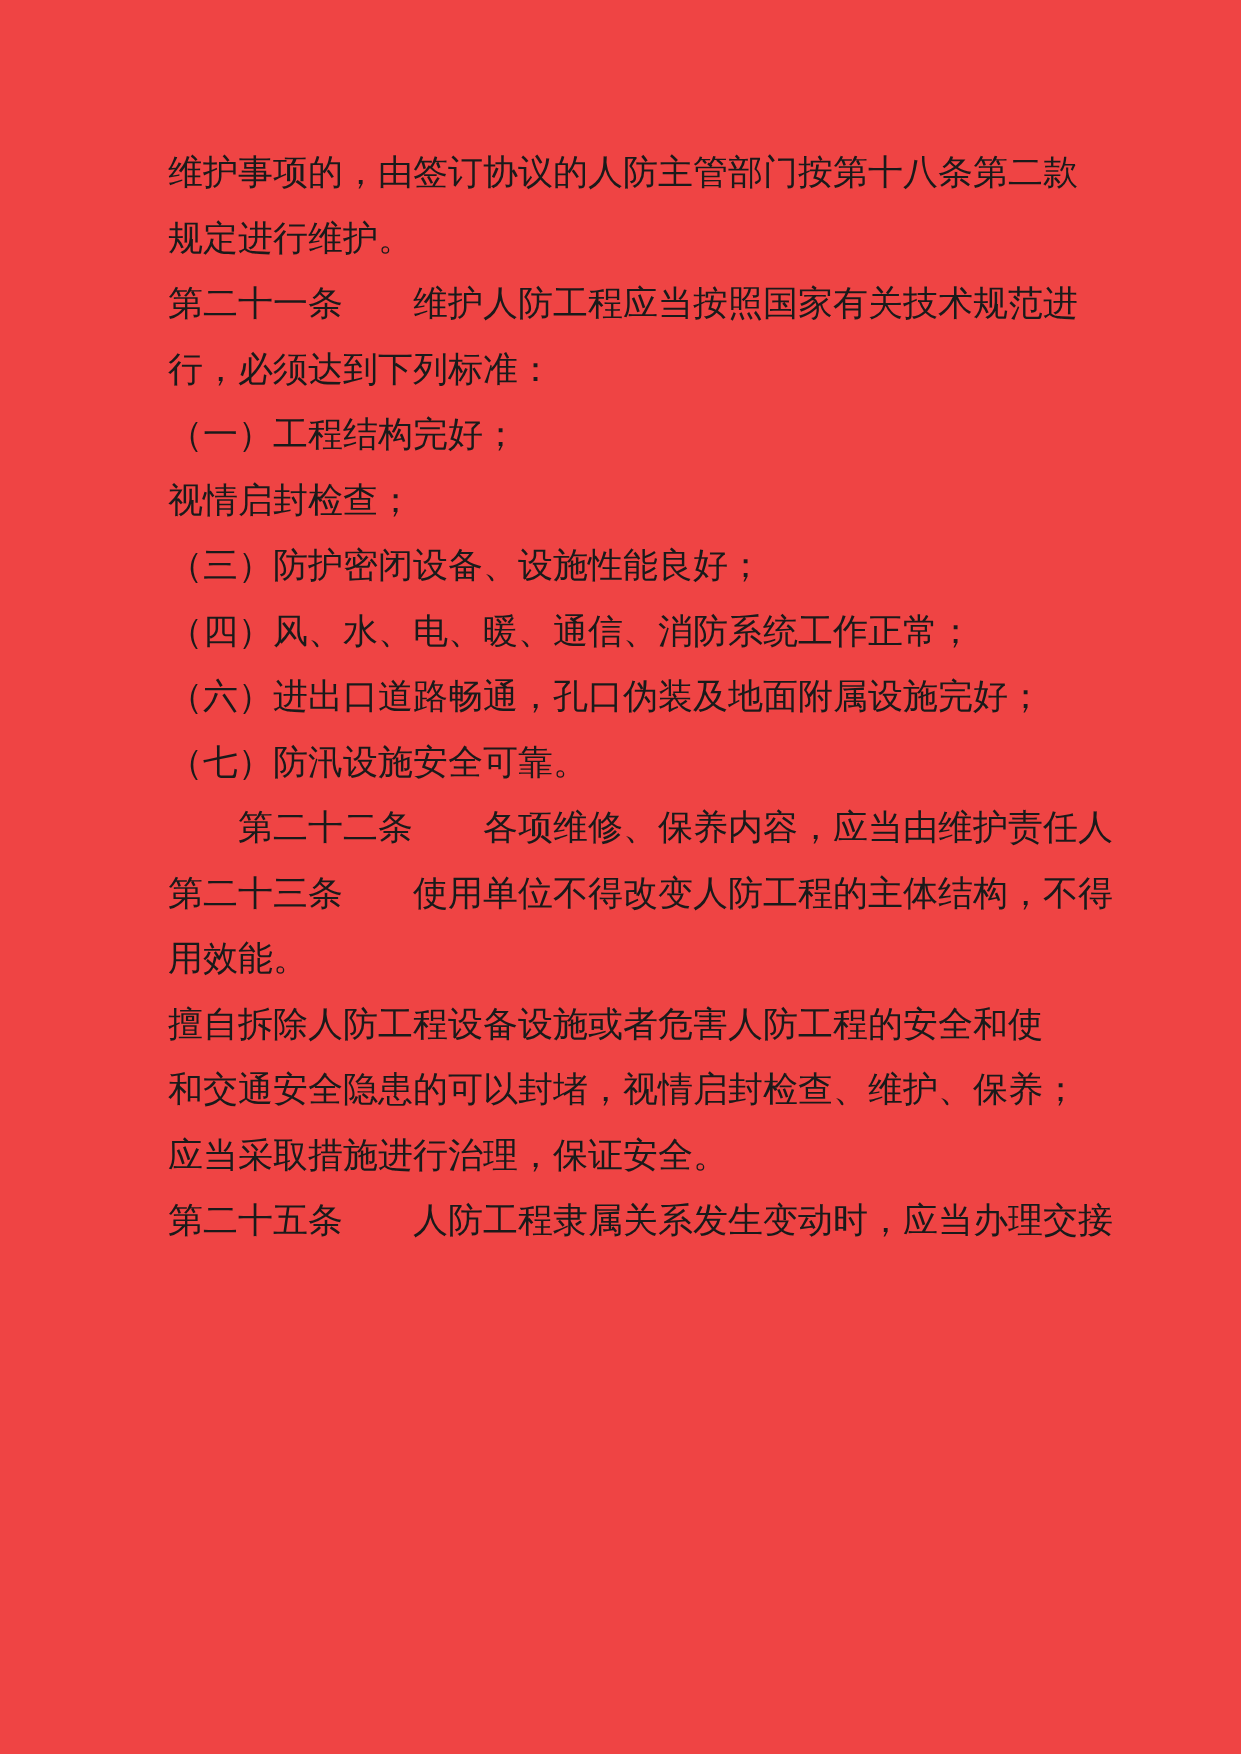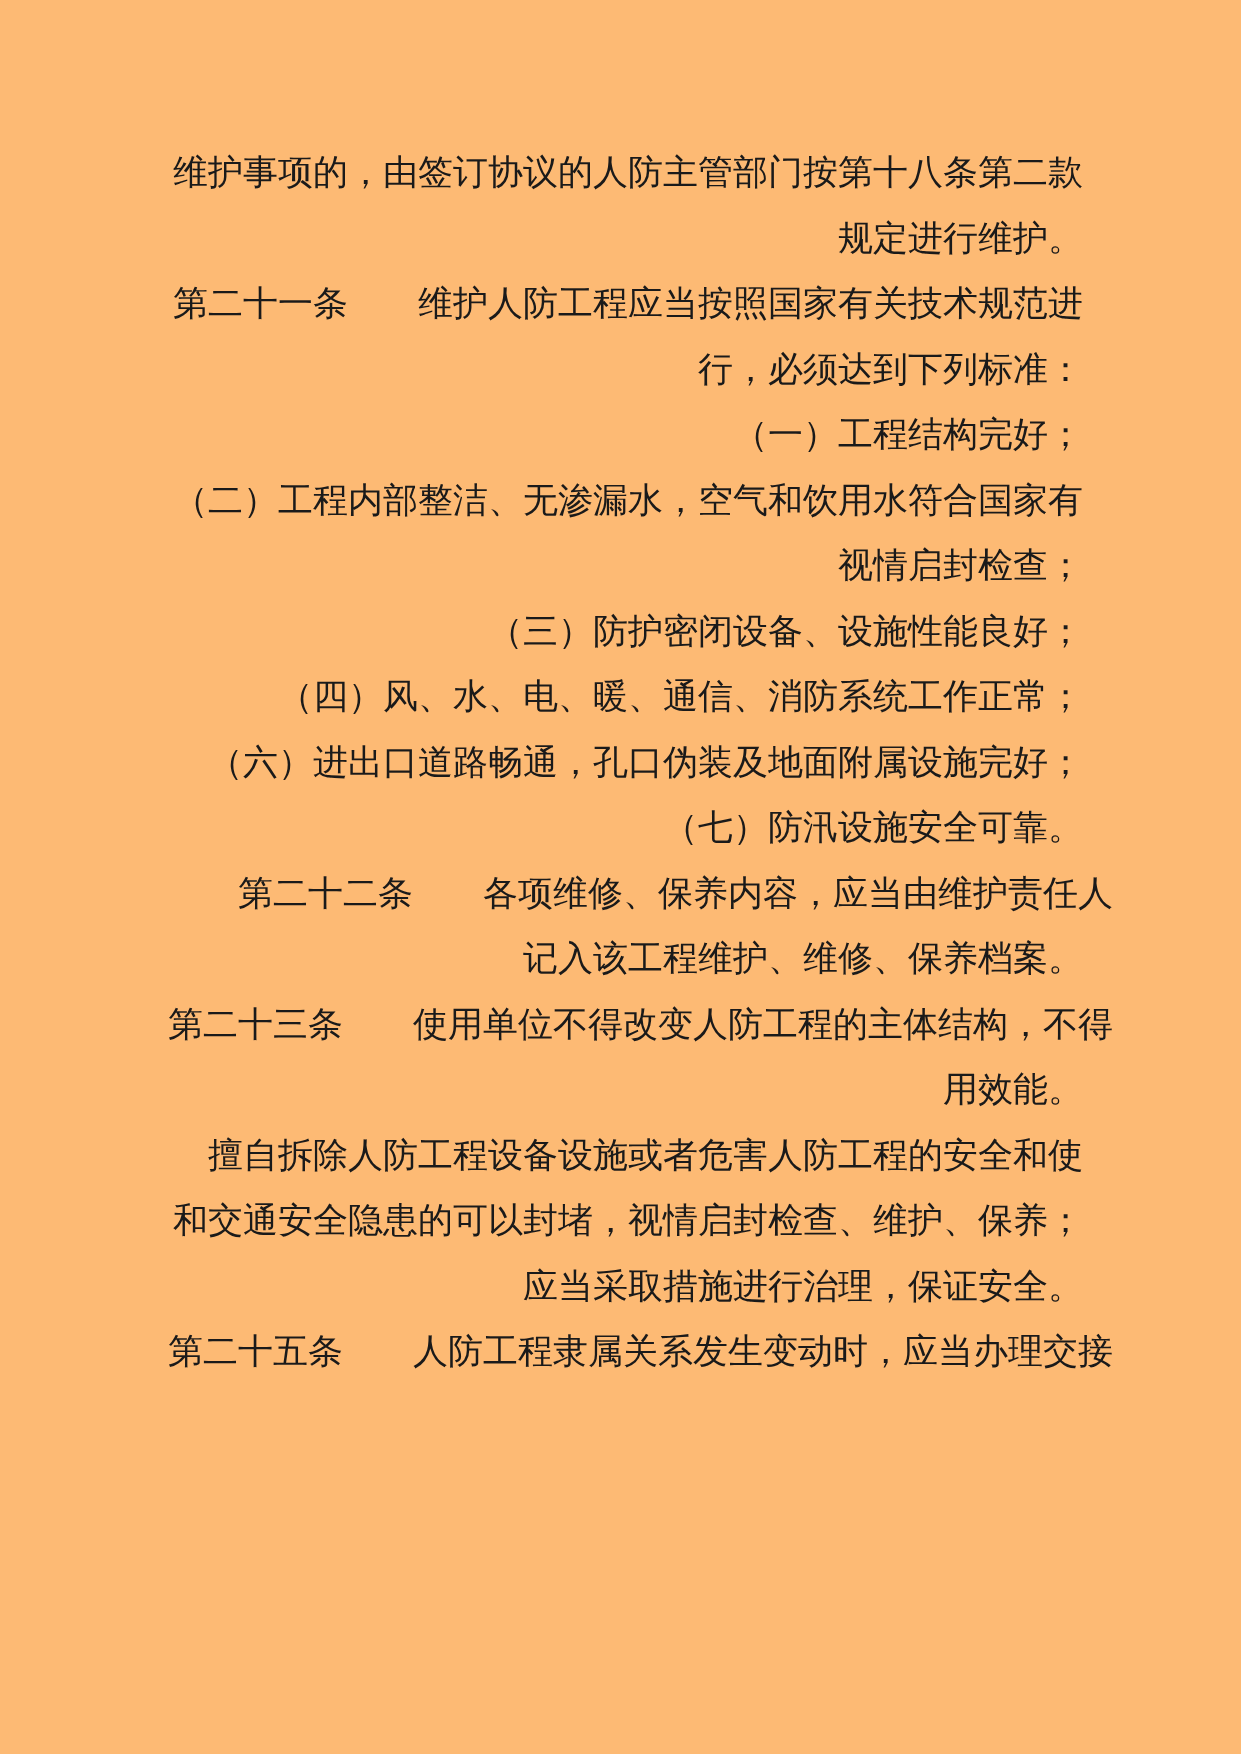--- a/index.html
+++ b/index.html
@@ -4,23 +4,22 @@
 <style>
   html, body {
     margin: 0;
     padding: 0;
     background: #ffffff;
   }
   .page {
     position: relative;
     width: 1241px;
     height: 1754px;
-    background: #fdba74;
+    background: #ef4444;
     overflow: hidden;
-    text-align: right;
   }
   .doc-body {
     position: absolute;
     left: 168px;
     top: 140px;
     width: 915px;
   }
   .doc-line {
     font-family: "Liberation Serif", "DejaVu Serif", serif;
     font-size: 35px;
@@ -35,28 +34,26 @@
 </head>
 <body>
 
 <div class="page">
   <div class="doc-body">
     <div class="doc-line">维护事项的，由签订协议的人防主管部门按第十八条第二款</div>
     <div class="doc-line">规定进行维护。</div>
     <div class="doc-line">第二十一条　　维护人防工程应当按照国家有关技术规范进</div>
     <div class="doc-line">行，必须达到下列标准：</div>
     <div class="doc-line">（一）工程结构完好；</div>
-    <div class="doc-line">（二）工程内部整洁、无渗漏水，空气和饮用水符合国家有</div>
     <div class="doc-line">视情启封检查；</div>
     <div class="doc-line">（三）防护密闭设备、设施性能良好；</div>
     <div class="doc-line">（四）风、水、电、暖、通信、消防系统工作正常；</div>
     <div class="doc-line">（六）进出口道路畅通，孔口伪装及地面附属设施完好；</div>
     <div class="doc-line">（七）防汛设施安全可靠。</div>
     <div class="doc-line">　　第二十二条　　各项维修、保养内容，应当由维护责任人</div>
-    <div class="doc-line">记入该工程维护、维修、保养档案。</div>
     <div class="doc-line">第二十三条　　使用单位不得改变人防工程的主体结构，不得</div>
     <div class="doc-line">用效能。</div>
     <div class="doc-line">擅自拆除人防工程设备设施或者危害人防工程的安全和使</div>
     <div class="doc-line">和交通安全隐患的可以封堵，视情启封检查、维护、保养；</div>
     <div class="doc-line">应当采取措施进行治理，保证安全。</div>
     <div class="doc-line">第二十五条　　人防工程隶属关系发生变动时，应当办理交接</div>
   </div>
 </div>
 
 </body></html>

